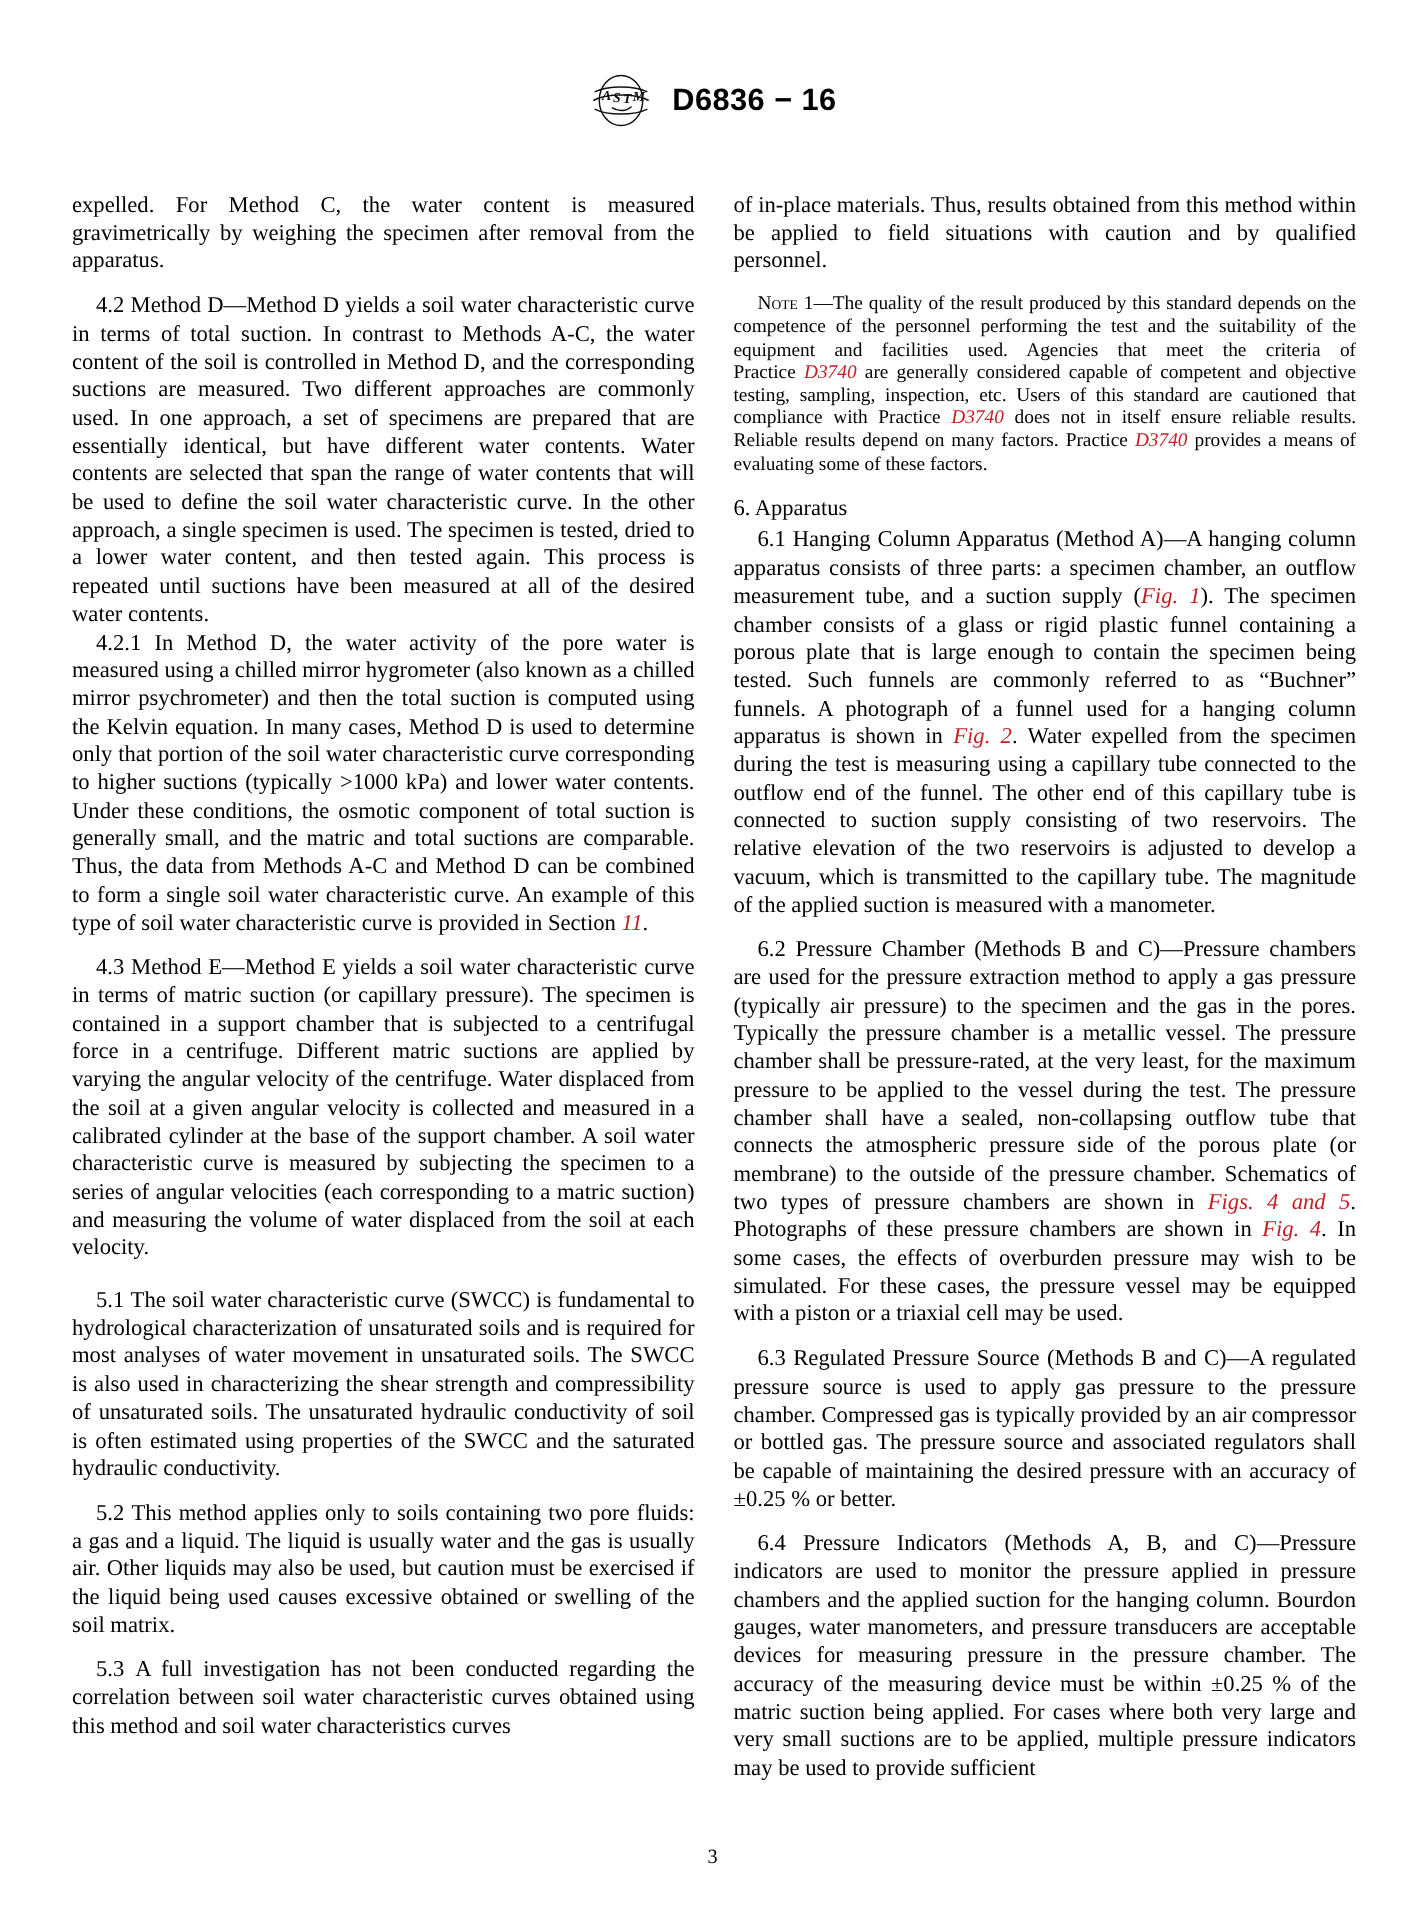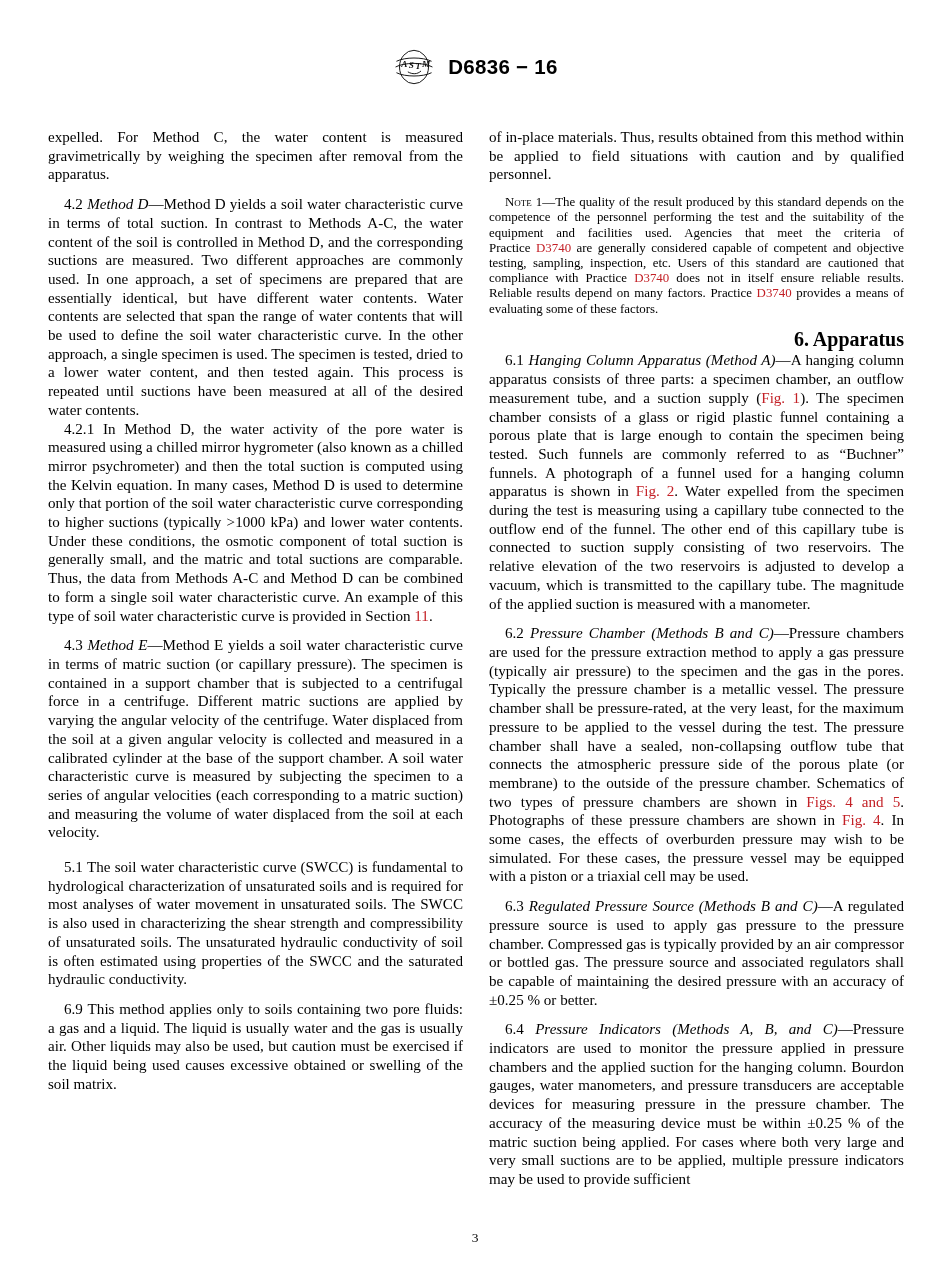--- a/index.html
+++ b/index.html
@@ -70,32 +70,32 @@
   p.body {
     text-indent: 16px;
   }
   p.cont {
     text-indent: 0;
   }
   .secnum {
     
   }
   .ital {
-    font-style: italic;
   }
   .link {
     color: #c32026;
+    font-style: italic;
   }
   h2.heading {
     margin: 0;
     font-family: "Liberation Serif", "DejaVu Serif", serif;
-    font-weight: bold;
-    font-size: 20px;
+    font-weight: normal;
+    font-size: 15px;
     line-height: 18.7px;
-    text-align: right;
+    text-align: left;
   }
   .gap-para { height: 11px; }
   .gap-head { height: 13px; }
   .gap-head-after { height: 3px; }
 
   
   p.note {
     font-size: 12.9px;
     line-height: 15.2px;
     text-align: justify;
@@ -161,24 +161,25 @@
 
       <div class="gap-head"></div>
 
 
       <div class="gap-head-after"></div>
 
       <p class="body"><span class="secnum">5.1</span>&nbsp;<span>The soil water characteristic curve (SWCC) is fundamental to hydrological characterization of unsaturated soils and is required for most analyses of water movement in unsaturated soils. The SWCC is also used in characterizing the shear strength and compressibility of unsaturated soils. The unsaturated hydraulic conductivity of soil is often estimated using properties of the SWCC and the saturated hydraulic conductivity.</span></p>
 
       <div class="gap-para"></div>
 
-      <p class="body"><span class="secnum">6.9</span>&nbsp;<span>This method applies only to soils containing two pore fluids: a gas and a liquid. The liquid is usually water and the gas is usually air. Other liquids may also be used, but caution must be exercised if the liquid being used causes excessive obtained or swelling of the soil matrix.</span></p>
-
-      <div class="gap-para"></div>
-
+      <p class="body"><span class="secnum">5.2</span>&nbsp;<span>This method applies only to soils containing two pore fluids: a gas and a liquid. The liquid is usually water and the gas is usually air. Other liquids may also be used, but caution must be exercised if the liquid being used causes excessive obtained or swelling of the soil matrix.</span></p>
+
+      <div class="gap-para"></div>
+
+      <p class="body"><span class="secnum">5.3</span>&nbsp;<span>A full investigation has not been conducted regarding the correlation between soil water characteristic curves obtained using this method and soil water characteristics curves</span></p>
 
     </div>
 
     <div class="col">
 
       <p class="cont">of in-place materials. Thus, results obtained from this method within be applied to field situations with caution and by qualified personnel.</p>
 
       <div class="gap-para"></div>
 
       <p class="note"><span class="smallcaps">Note</span>&nbsp;<span>1</span><span>—The quality of the result produced by this standard depends on the competence of the personnel performing the test and the suitability of the equipment and facilities used. Agencies that meet the criteria of Practice</span>&nbsp;<span class="link">D3740</span>&nbsp;<span>are generally considered capable of competent and objective testing, sampling, inspection, etc. Users of this standard are cautioned that compliance with Practice</span>&nbsp;<span class="link">D3740</span>&nbsp;<span>does not in itself ensure reliable results. Reliable results depend on many factors. Practice</span>&nbsp;<span class="link">D3740</span>&nbsp;<span>provides a means of evaluating some of these factors.</span></p>

